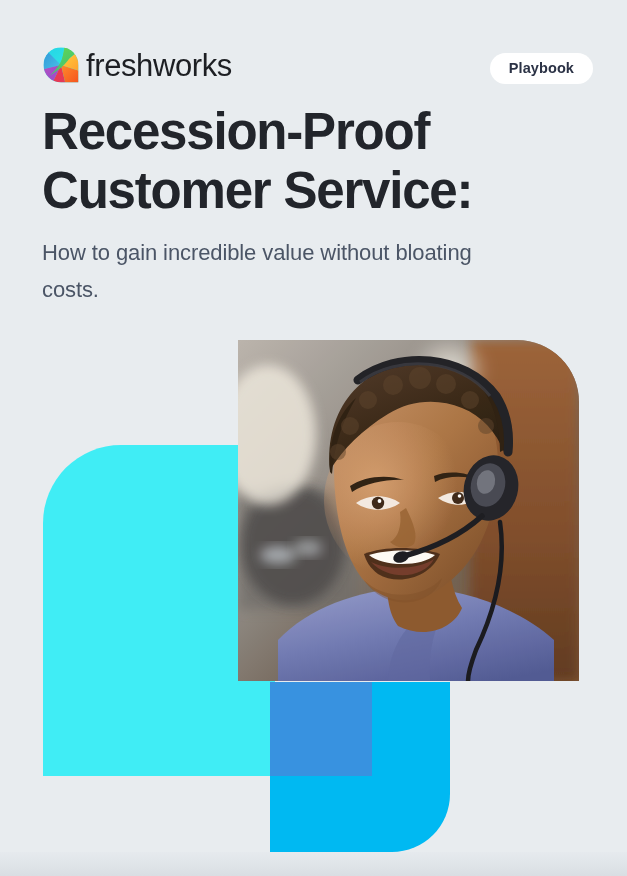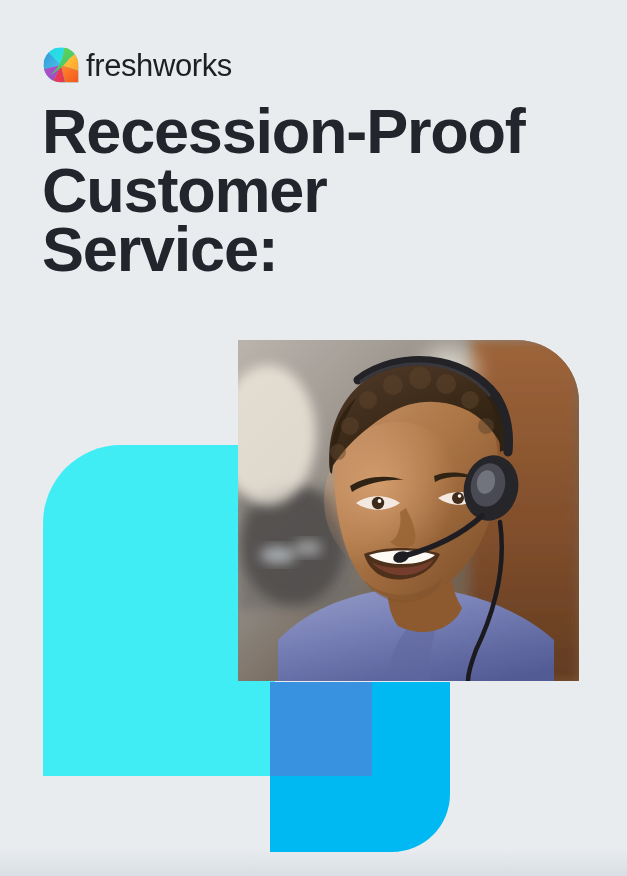--- a/index.html
+++ b/index.html
@@ -67,21 +67,21 @@
     white-space: nowrap;
   }
 
   
   .title {
     position: absolute;
     left: 42px;
     top: 102px;
     width: 520px;
     margin: 0;
-    font-size: 63px;
+    font-size: 51px;
     line-height: 59px;
     font-weight: bold;
     letter-spacing: -1.2px;
     color: #22252b;
   }
 
   .subtitle {
     position: absolute;
     left: 42px;
     top: 234px;
@@ -210,23 +210,25 @@
             <polygon points="50,50 62,100 100,100 100,66" fill="url(#gOrange)"></polygon>
             <polygon points="50,50 100,66 100,10" fill="url(#gYellow)"></polygon>
             <polygon points="50,50 100,10 60,0" fill="url(#gGreen)"></polygon>
             <path d="M60 0 C58 30 46 56 20 78 C48 62 74 40 86 6 Z" fill="url(#gGreen)" opacity="0.95"></path>
           </g>
         </svg>
       </span>
       <span class="brand-word">freshworks</span>
     </div>
 
+    <span class="badge">Playbook</span>
   </div>
 
   <h1 class="title">Recession-Proof Customer Service:</h1>
+  <p class="subtitle">How to gain incredible value without bloating costs.</p>
 
   <div class="art">
 
     <div class="shape-cyan"></div>
 
     <div class="photo">
       <svg viewBox="0 0 341 341" xmlns="http://www.w3.org/2000/svg" preserveAspectRatio="xMidYMid slice" aria-hidden="true">
         <defs>
           <linearGradient id="bgWall" x1="0" y1="0" x2="1" y2="1">
             <stop offset="0%" stop-color="#b9b2aa"></stop>

